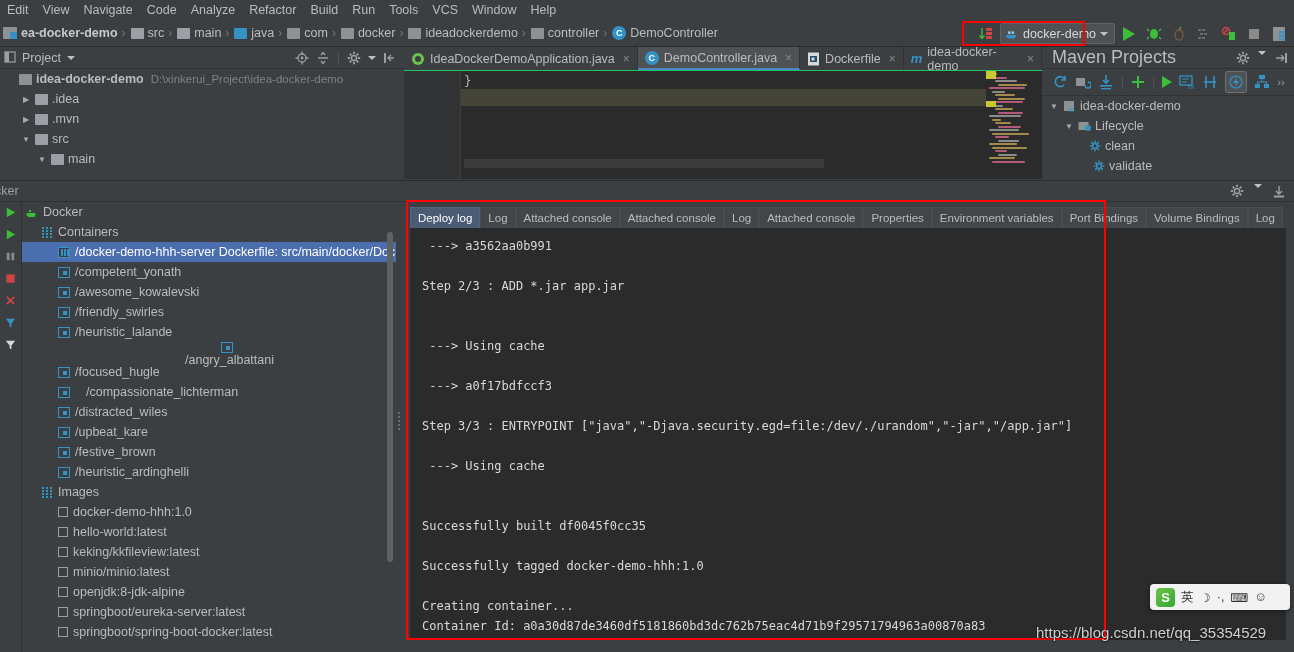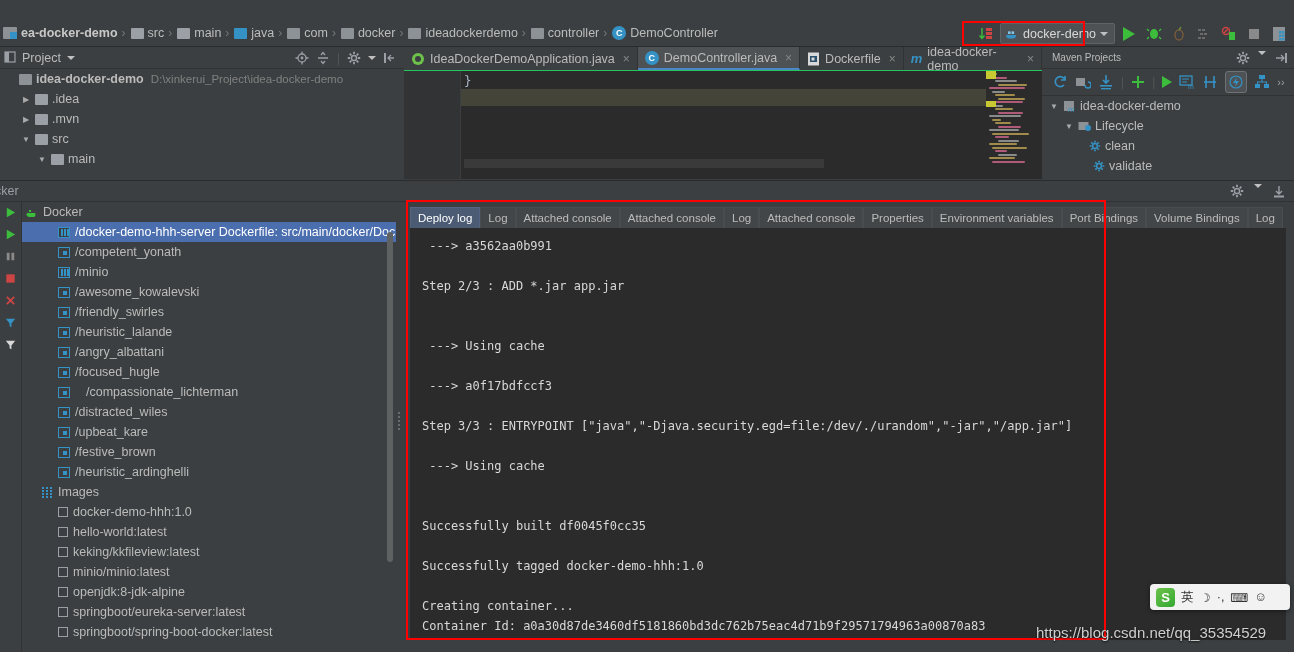--- a/index.html
+++ b/index.html
@@ -103,21 +103,21 @@
   .curline { position: absolute; left: 0; width: 100%; height: 17px; background: #5b5a44; opacity: .55; }
   .minimap { position: absolute; right: 0; top: 0; width: 56px; height: 100%; background: #2b2b2b; }
   .mm-l { position: absolute; height: 2px; border-radius: 1px; }
 
   
   .mvn-head {
     position: absolute; left: 1042px; top: 47px; width: 252px; height: 22px;
     background: #3c3f41; display: flex; align-items: center; padding-left: 10px;
     border-bottom: 1px solid #323232;
   }
-  .mvn-head .title { font-size: 10px; color: #bbbbbb; }
+  .mvn-head .title { font-size: 18px; color: #bbbbbb; }
   .mvn-head .tools { margin-left: auto; display: flex; gap: 8px; padding-right: 6px; }
   .mvn-tb {
     position: absolute; left: 1042px; top: 69px; width: 252px; height: 27px;
     background: #3c3f41; display: flex; align-items: center; gap: 7px; padding-left: 10px;
     border-bottom: 1px solid #323232;
   }
   .mvn-tree { position: absolute; left: 1042px; top: 96px; width: 252px; height: 83px; background: #3c3f41; }
   .mvn-tree .trow .tlabel { color: #bbbbbb; }
 
   
@@ -202,20 +202,34 @@
     color: #cfcfcf; font-size: 15px; font-family: "Liberation Sans", sans-serif;
     text-shadow: 0 1px 2px rgba(0,0,0,.8);
   }
   .rsb { position: absolute; right: 0; top: 202px; width: 8px; height: 450px; background:#3c3f41; }
 </style>
 </head>
 <body>
 
 <div id="app">
 
+  <div class="menubar" id="menubar">
+      <div class="mi">Edit</div>
+      <div class="mi">View</div>
+      <div class="mi">Navigate</div>
+      <div class="mi">Code</div>
+      <div class="mi">Analyze</div>
+      <div class="mi">Refactor</div>
+      <div class="mi">Build</div>
+      <div class="mi">Run</div>
+      <div class="mi">Tools</div>
+      <div class="mi">VCS</div>
+      <div class="mi">Window</div>
+      <div class="mi">Help</div>
+    </div>
 
   <div class="breadcrumb" id="breadcrumb">
       <span class="crumb bold">
         <span class="modicon"></span>
         <span class="ctext">ea-docker-demo</span>
       </span>
       <span class="sep">›</span>
       <span class="crumb">
         <span class="ficon grey"></span>
         <span class="ctext">src</span>
@@ -618,115 +632,128 @@
   <div class="dock-tree" id="docktree">
     <div class="drow" style="padding-left: 4px;">
         <span style="display: inline-flex; align-items: center;">
           <svg width="12" height="11" viewBox="0 0 12 11">
             <path d="M1 6 h8 a2.5 2.5 0 0 1 -2.5 4 h-3.5 a2.5 2.5 0 0 1 -2 -4z" fill="#3cbe3c"></path>
             <rect x="3" y="3" width="2" height="2" fill="#3cbe3c"></rect>
           </svg>
         </span>
         <span class="dl">Docker</span>
       </div>
-      <div class="drow sel" style="padding-left: 36px;">
-        <span style="display: inline-flex; align-items: center;">
-          <span class="ico-bars"></span>
-        </span>
-        <span class="dl">/docker-demo-hhh-server Dockerfile: src/main/docker/Dockerfil</span>
-      </div>
-      <div class="drow" style="padding-left: 36px;">
-        <span style="display: inline-flex; align-items: center;">
-          <span class="ico-stop"></span>
-        </span>
-        <span class="dl">/competent_yonath</span>
-      </div>
-      <div class="drow" style="padding-left: 36px;">
-        <span style="display: inline-flex; align-items: center;">
-          <span class="ico-bars"></span>
-        </span>
-        <span class="dl">/minio</span>
-      </div>
-      <div class="drow" style="padding-left: 36px;">
-        <span style="display: inline-flex; align-items: center;">
-          <span class="ico-stop"></span>
-        </span>
-        <span class="dl">/awesome_kowalevski</span>
-      </div>
-      <div class="drow" style="padding-left: 36px;">
-        <span style="display: inline-flex; align-items: center;">
-          <span class="ico-stop"></span>
-        </span>
-        <span class="dl">/friendly_swirles</span>
-      </div>
-      <div class="drow" style="padding-left: 36px;">
-        <span style="display: inline-flex; align-items: center;">
-          <span class="ico-stop"></span>
-        </span>
-        <span class="dl">/heuristic_lalande</span>
-      </div>
-      <div class="drow" style="padding-left: 36px;">
-        <span style="display: inline-flex; align-items: center;">
-          <span class="ico-stop"></span>
-        </span>
-        <span class="dl">/angry_albattani</span>
-      </div>
-      <div class="drow" style="padding-left: 36px;">
-        <span style="display: inline-flex; align-items: center;">
-          <span class="ico-stop"></span>
-        </span>
-        <span class="dl">/focused_hugle</span>
-      </div>
-      <div class="drow" style="padding-left: 36px; gap: 11px;">
-        <span style="display: inline-flex; align-items: center;">
-          <span class="ico-stop"></span>
-        </span>
-        <span class="dl">/compassionate_lichterman</span>
-      </div>
-      <div class="drow" style="padding-left: 36px;">
-        <span style="display: inline-flex; align-items: center;">
-          <span class="ico-stop"></span>
-        </span>
-        <span class="dl">/distracted_wiles</span>
-      </div>
-      <div class="drow" style="padding-left: 36px;">
-        <span style="display: inline-flex; align-items: center;">
-          <span class="ico-stop"></span>
-        </span>
-        <span class="dl">/upbeat_kare</span>
-      </div>
-      <div class="drow" style="padding-left: 36px;">
-        <span style="display: inline-flex; align-items: center;">
-          <span class="ico-stop"></span>
-        </span>
-        <span class="dl">/festive_brown</span>
-      </div>
-      <div class="drow" style="padding-left: 36px;">
-        <span style="display: inline-flex; align-items: center;">
-          <span class="ico-stop"></span>
-        </span>
-        <span class="dl">/heuristic_ardinghelli</span>
-      </div>
       <div class="drow" style="padding-left: 20px;">
         <span style="display: inline-flex; align-items: center;">
           <span class="ico-grid">
             <i style="left:0px;top:0px"></i>
             <i style="left:4px;top:0px"></i>
             <i style="left:8px;top:0px"></i>
             <i style="left:0px;top:3px"></i>
             <i style="left:4px;top:3px"></i>
             <i style="left:8px;top:3px"></i>
             <i style="left:0px;top:6px"></i>
             <i style="left:4px;top:6px"></i>
             <i style="left:8px;top:6px"></i>
             <i style="left:0px;top:9px"></i>
             <i style="left:4px;top:9px"></i>
             <i style="left:8px;top:9px"></i>
           </span>
         </span>
+        <span class="dl">Containers</span>
+      </div>
+      <div class="drow sel" style="padding-left: 36px;">
+        <span style="display: inline-flex; align-items: center;">
+          <span class="ico-bars"></span>
+        </span>
+        <span class="dl">/docker-demo-hhh-server Dockerfile: src/main/docker/Dockerfil</span>
+      </div>
+      <div class="drow" style="padding-left: 36px;">
+        <span style="display: inline-flex; align-items: center;">
+          <span class="ico-stop"></span>
+        </span>
+        <span class="dl">/competent_yonath</span>
+      </div>
+      <div class="drow" style="padding-left: 36px;">
+        <span style="display: inline-flex; align-items: center;">
+          <span class="ico-stop"></span>
+        </span>
+        <span class="dl">/awesome_kowalevski</span>
+      </div>
+      <div class="drow" style="padding-left: 36px;">
+        <span style="display: inline-flex; align-items: center;">
+          <span class="ico-stop"></span>
+        </span>
+        <span class="dl">/friendly_swirles</span>
+      </div>
+      <div class="drow" style="padding-left: 36px;">
+        <span style="display: inline-flex; align-items: center;">
+          <span class="ico-stop"></span>
+        </span>
+        <span class="dl">/heuristic_lalande</span>
+      </div>
+      <div class="drow" style="padding-left: 36px; flex-direction: column;">
+        <span style="display: inline-flex; align-items: center;">
+          <span class="ico-stop"></span>
+        </span>
+        <span class="dl">/angry_albattani</span>
+      </div>
+      <div class="drow" style="padding-left: 36px;">
+        <span style="display: inline-flex; align-items: center;">
+          <span class="ico-stop"></span>
+        </span>
+        <span class="dl">/focused_hugle</span>
+      </div>
+      <div class="drow" style="padding-left: 36px; gap: 11px;">
+        <span style="display: inline-flex; align-items: center;">
+          <span class="ico-stop"></span>
+        </span>
+        <span class="dl">/compassionate_lichterman</span>
+      </div>
+      <div class="drow" style="padding-left: 36px;">
+        <span style="display: inline-flex; align-items: center;">
+          <span class="ico-stop"></span>
+        </span>
+        <span class="dl">/distracted_wiles</span>
+      </div>
+      <div class="drow" style="padding-left: 36px;">
+        <span style="display: inline-flex; align-items: center;">
+          <span class="ico-stop"></span>
+        </span>
+        <span class="dl">/upbeat_kare</span>
+      </div>
+      <div class="drow" style="padding-left: 36px;">
+        <span style="display: inline-flex; align-items: center;">
+          <span class="ico-stop"></span>
+        </span>
+        <span class="dl">/festive_brown</span>
+      </div>
+      <div class="drow" style="padding-left: 36px;">
+        <span style="display: inline-flex; align-items: center;">
+          <span class="ico-stop"></span>
+        </span>
+        <span class="dl">/heuristic_ardinghelli</span>
+      </div>
+      <div class="drow" style="padding-left: 20px;">
+        <span style="display: inline-flex; align-items: center;">
+          <span class="ico-grid">
+            <i style="left:0px;top:0px"></i>
+            <i style="left:4px;top:0px"></i>
+            <i style="left:8px;top:0px"></i>
+            <i style="left:0px;top:3px"></i>
+            <i style="left:4px;top:3px"></i>
+            <i style="left:8px;top:3px"></i>
+            <i style="left:0px;top:6px"></i>
+            <i style="left:4px;top:6px"></i>
+            <i style="left:8px;top:6px"></i>
+            <i style="left:0px;top:9px"></i>
+            <i style="left:4px;top:9px"></i>
+            <i style="left:8px;top:9px"></i>
+          </span>
+        </span>
         <span class="dl">Images</span>
       </div>
       <div class="drow" style="padding-left: 36px;">
         <span style="display: inline-flex; align-items: center;">
           <span class="ico-sq"></span>
         </span>
         <span class="dl">docker-demo-hhh:1.0</span>
       </div>
       <div class="drow" style="padding-left: 36px;">
         <span style="display: inline-flex; align-items: center;">

